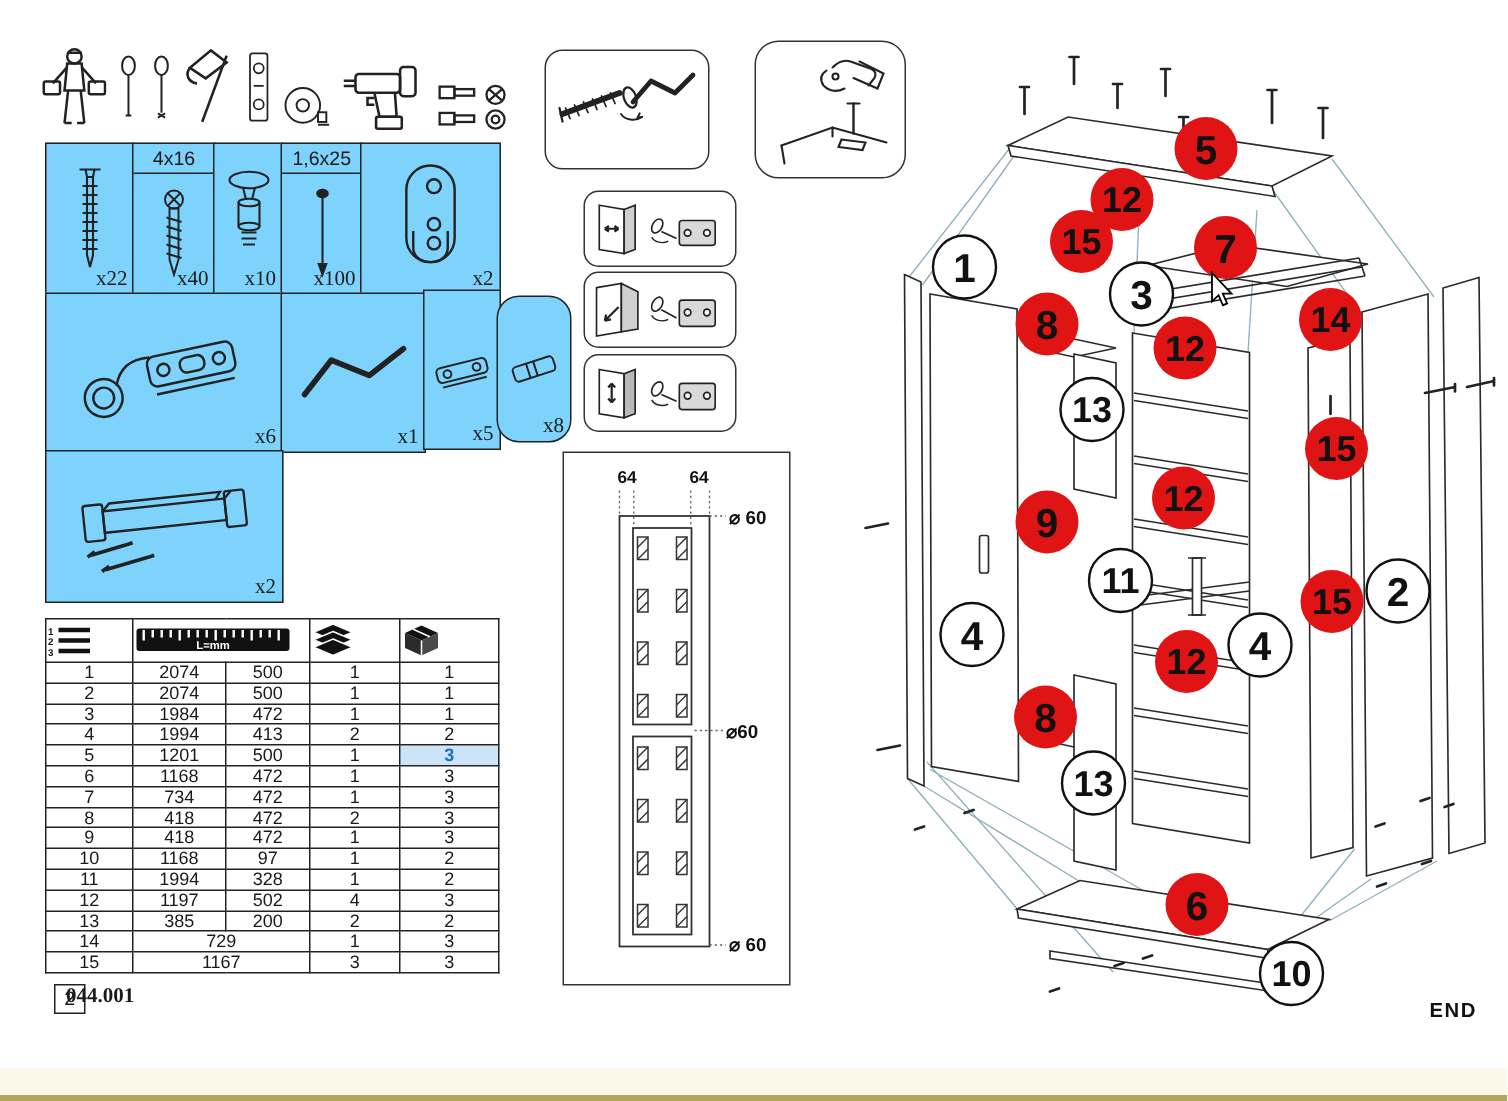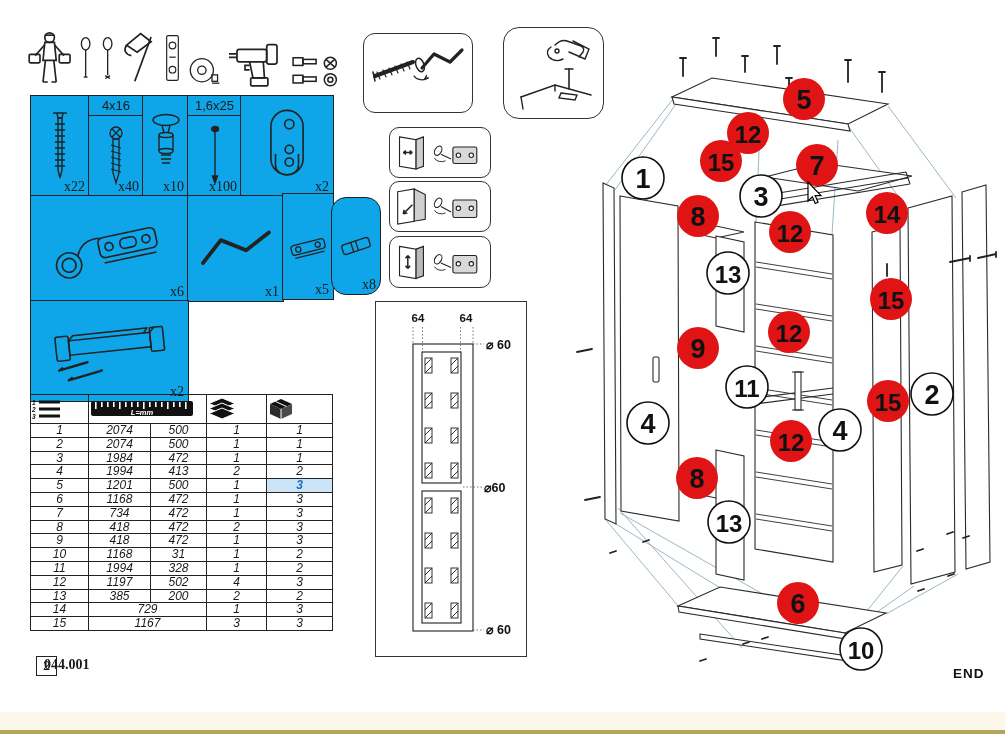--- a/index.html
+++ b/index.html
@@ -3,29 +3,29 @@
 <meta charset="utf-8">
 <style>
   html,body{margin:0;padding:0;background:#fff;}
   .page{position:relative;width:1005px;height:734px;background:#fff;overflow:hidden;
         font-family:"Liberation Sans",sans-serif;color:#1a1a1a;}
   .abs{position:absolute;}
   svg{display:block;}
   
   .tools{left:28px;top:12px;width:312px;height:82px;display:flex;align-items:flex-end;gap:8px;}
   
-  .cell{position:absolute;border:1.5px solid #222;background:#0ea5e9;}
+  .cell{position:absolute;border:1.5px solid #222;background:#7dd3fc;}
   .qty{position:absolute;right:4px;bottom:1px;font-size:14px;font-family:Liberation Serif, serif;}
   .size-head{border-bottom:1.5px solid #222;height:19px;line-height:19px;text-align:center;
              font-size:13px;}
   .cicon{position:absolute;left:0;right:0;top:0;bottom:0;display:flex;align-items:center;justify-content:center;}
   .cicon.low{top:20px;}
   
-  table.parts{position:absolute;left:30px;top:394px;width:302px;border-collapse:collapse;
-              table-layout:fixed;font-style:italic;}
+  table.parts{position:absolute;left:30px;top:412px;width:302px;border-collapse:collapse;
+              table-layout:fixed;}
   table.parts th,table.parts td{border:1px solid #222;text-align:center;padding:0;}
   table.parts th{height:28px;}
   table.parts td{height:12.8px;line-height:12.8px;font-size:12px;}
   td.hl{color:#1f6fbe;background:#cce4f7;font-weight:bold;}
   
   .pagebox{position:absolute;left:36px;top:656px;width:19px;height:18px;border:1px solid #222;
            text-align:center;font-size:13px;line-height:18px;}
   .doccode{position:absolute;left:44px;top:657px;font-family:"Liberation Serif",serif;
            font-weight:bold;font-size:14px;text-align:right;}
   
@@ -356,21 +356,21 @@
         <tr>
           <td>9</td>
           <td>418</td>
           <td>472</td>
           <td>1</td>
           <td>3</td>
         </tr>
         <tr>
           <td>10</td>
           <td>1168</td>
-          <td>31</td>
+          <td>97</td>
           <td>1</td>
           <td>2</td>
         </tr>
         <tr>
           <td>11</td>
           <td>1994</td>
           <td>328</td>
           <td>1</td>
           <td>2</td>
         </tr>

